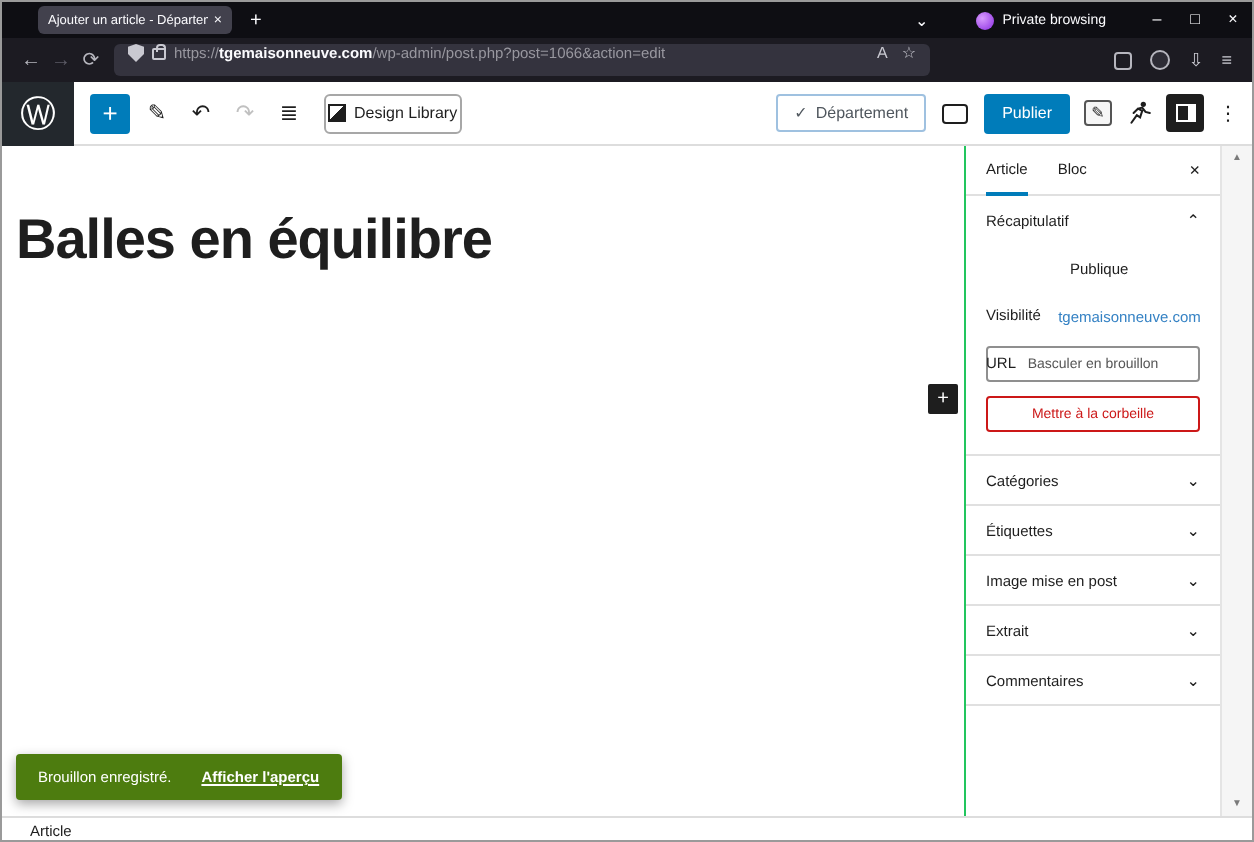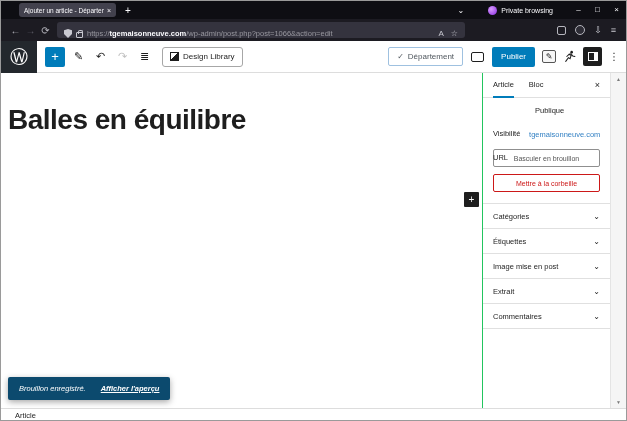--- a/index.html
+++ b/index.html
@@ -16,39 +16,39 @@
   .tb-spacer { flex:1; }
   .tab-chevron { color:#fbfbfe; font-size:8px; margin-right:24px; }
   .private { display:flex; align-items:center; gap:4px; color:#fbfbfe; font-size:7px; margin-right:16px; }
   .private-dot { width:9px; height:9px; border-radius:50%; background:radial-gradient(circle at 35% 35%, #d89bfd, #8a2ce2); }
   .winbtns { display:flex; }
   .winbtns span { width:19px; text-align:center; color:#fbfbfe; font-size:8px; line-height:18px; }
 
   .urlbar { height:22px; background:#1c1b22; display:flex; align-items:center; padding:0 7px; }
   .nav-ic { color:#b6b6be; font-size:10px; width:15px; text-align:center; }
   .nav-ic.dim { color:#5c5b66; }
-  .urlfield { flex-grow:1; max-width:408px; height:16px; background:#34333e; border-radius:3px; display:flex; align-items:flex-end; padding:0 7px; gap:4px; margin-left:4px; }
+  .urlfield { flex-grow:1; max-width:408px; height:16px; background:#34333e; border-radius:3px; display:flex; align-items:flex-start; padding:0 7px; gap:4px; margin-left:4px; }
   .shield-ic { width:8px; height:9px; background:#c9c9d1; clip-path:polygon(50% 0,100% 15%,100% 55%,50% 100%,0 55%,0 15%); }
   .lock-ic { width:7px; height:6px; border:1px solid #c9c9d1; border-radius:1px; position:relative; margin-top:2px; }
   .lock-ic::before { content:""; position:absolute; left:1px; top:-3px; width:3px; height:3px; border:1px solid #c9c9d1; border-bottom:none; border-radius:2px 2px 0 0; }
   .url-text { font-size:7.5px; color:#98979f; white-space:nowrap; overflow:hidden; }
   .url-text b { color:#fbfbfe; font-weight:bold; }
   .uf-right { margin-left:auto; display:flex; gap:7px; color:#c9c9d1; font-size:8px; align-items:center; }
   .chrome-right { margin-left:auto; display:flex; gap:9px; align-items:center; color:#c9c9d1; margin-right:3px; }
   .ext-ic { width:9px; height:9px; border:1px solid #b6b6be; border-radius:2px; }
   .acct-ic { width:10px; height:10px; border:1px solid #b6b6be; border-radius:50%; background:#2d2c35; }
   .glyph-ic { font-size:9px; }
 
   
   .editor-header { height:32px; background:#fff; border-bottom:1px solid #ddd; display:flex; align-items:center; }
   .wp-logo { width:36px; height:32px; background:#23282d; color:#fff; display:flex; align-items:center; justify-content:center; font-size:18px; }
   .add-btn { width:20px; height:20px; background:#007cba; color:#fff; border-radius:2px; font-size:13px; display:flex; align-items:center; justify-content:center; margin-left:8px; }
   .hdr-ic { width:17px; text-align:center; font-size:11px; color:#1e1e1e; margin-left:5px; }
   .hdr-ic.disabled { color:#c0c0c0; }
-  .design-lib { margin-left:9px; border:1px solid #a7a7a7; border-radius:3px; height:20px; display:flex; align-items:center; gap:4px; padding:0 7px; font-size:8px; color:#1e1e1e; background:#fff; }
+  .design-lib { margin-left:9px; border:1px solid #a7a7a7; border-radius:3px; height:20px; display:flex; align-items:center; gap:4px; padding:0 1px; font-size:8px; color:#1e1e1e; background:#fff; }
   .dl-icon { width:9px; height:9px; border:1px solid #1e1e1e; background:linear-gradient(135deg, #fff 48%, #1e1e1e 48%); }
   .saved-btn { border:1px solid #9fc1e0; color:#50575e; border-radius:2px; height:19px; padding:0 8px; font-size:8px; display:flex; align-items:center; gap:4px; background:#fff; }
   .preview-ic { width:13px; height:10px; border:1.5px solid #1e1e1e; border-radius:2px; margin:0 8px; }
   .publish-btn { background:#007cba; color:#fff; border:none; border-radius:2px; height:20px; padding:0 9px; font-size:8px; display:flex; align-items:center; margin-right:7px; }
   .editmode-ic { width:14px; height:13px; border:1px solid #555; border-radius:2px; font-size:8px; color:#1e1e1e; display:flex; align-items:center; justify-content:center; margin-right:7px; background:#f6f6f6; }
   .runner-ic { margin-right:7px; display:flex; }
   .settings-toggle { width:19px; height:19px; background:#1e1e1e; border-radius:2px; display:flex; align-items:center; justify-content:center; margin-right:7px; }
   .settings-glyph { width:10px; height:9px; border:1px solid #fff; border-right:4px solid #fff; }
   .kebab { font-size:10px; color:#1e1e1e; margin-right:7px; width:10px; text-align:center; }
 
@@ -73,21 +73,21 @@
   .sb-btn { width:100%; height:18px; border-radius:2px; background:#fff; font-size:7px; display:flex; align-items:center; justify-content:center; font-family:"Liberation Sans", sans-serif; }
   .btn-draft { border:1px solid #8f8f8f; color:#555; margin:3px 0 7px; }
   .btn-trash { border:1px solid #cc1818; color:#cc1818; margin:0 0 11px; }
   .panel-head { display:flex; align-items:center; height:24px; }
 
   
   .scrollbar { width:16px; background:#f5f5f5; border-left:1px solid #e4e4e4; display:flex; flex-direction:column; align-items:center; justify-content:space-between; padding:3px 0; }
   .scroll-arrow { font-size:5px; color:#7a7a7a; }
 
   
-  .toast { position:absolute; left:7px; bottom:20px; background:#0c4a6e; color:#fff; display:flex; align-items:center; padding:4px 11px; height:23px; font-size:7.5px; gap:15px; border-radius:2px; box-shadow:0 2px 6px rgba(0,0,0,.35);font-style:italic; }
+  .toast { position:absolute; left:7px; bottom:20px; background:#4d7c0f; color:#fff; display:flex; align-items:center; padding:4px 11px; height:23px; font-size:7.5px; gap:15px; border-radius:2px; box-shadow:0 2px 6px rgba(0,0,0,.35); }
   .toast-link { text-decoration:underline; font-weight:bold; color:#fff; }
   .statusbar { height:14px; background:#fff; border-top:1px solid #ddd; display:flex; align-items:center; padding-left:14px; font-size:7.5px; color:#1e1e1e; }
 </style>
 </head>
 <body>
 
 <div class="window">
 
   <div class="tabbar">
     <div class="tab">
@@ -169,20 +169,24 @@
 
     <div class="sidebar">
       <div class="sb-tabs">
         <span class="sb-tab active">Article</span>
         <span class="sb-tab">Bloc</span>
         <span class="sb-close">×</span>
       </div>
 
       <div class="sb-section">
         <div class="sb-row">
+          <span>Récapitulatif</span>
+          <span class="sb-caret">⌃</span>
+        </div>
+        <div class="sb-row">
           <span class="lbl">Visibilité</span>
           <span>Publique</span>
         </div>
         <div class="sb-row">
           <span class="lbl">URL</span>
           <span class="sb-link">tgemaisonneuve.com/i…</span>
         </div>
         <button class="sb-btn btn-draft">Basculer en brouillon</button>
         <button class="sb-btn btn-trash">Mettre à la corbeille</button>
       </div>

